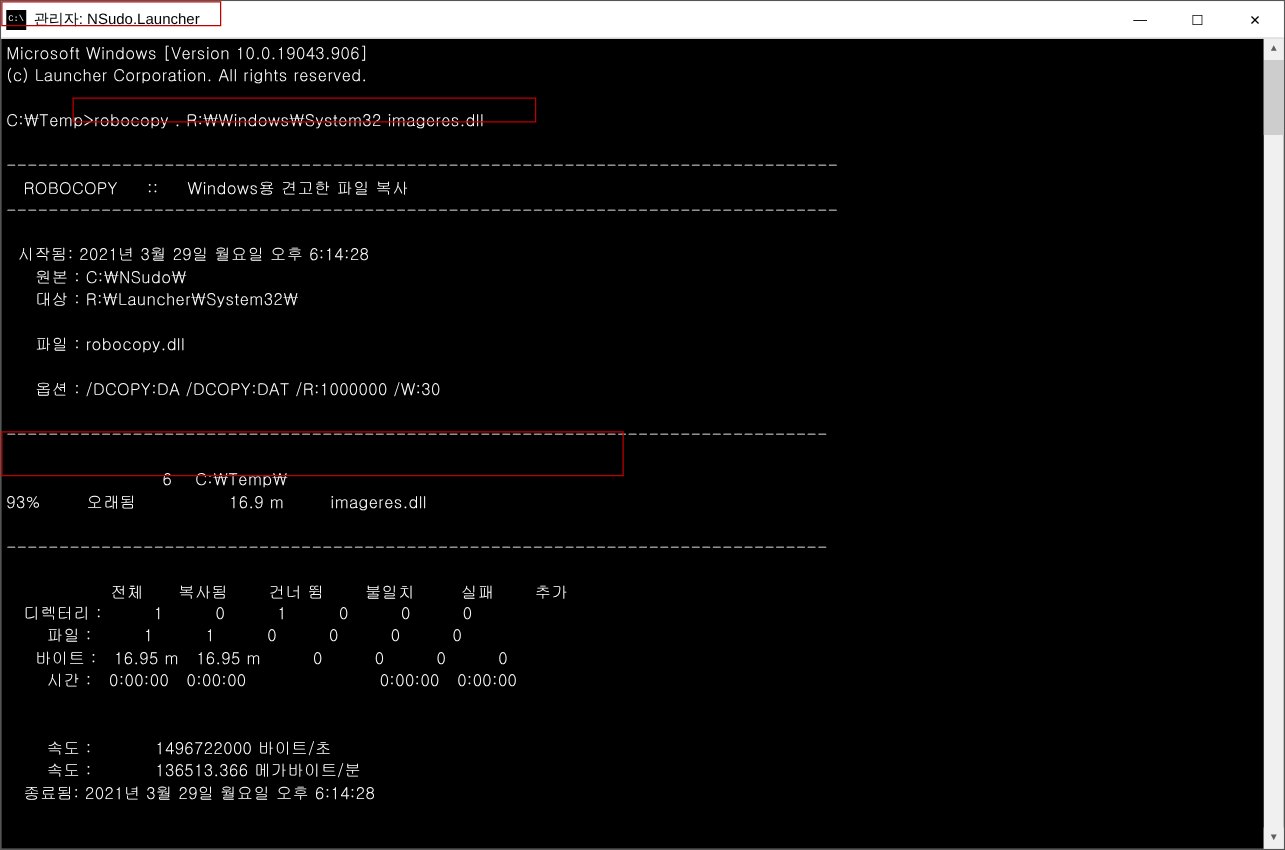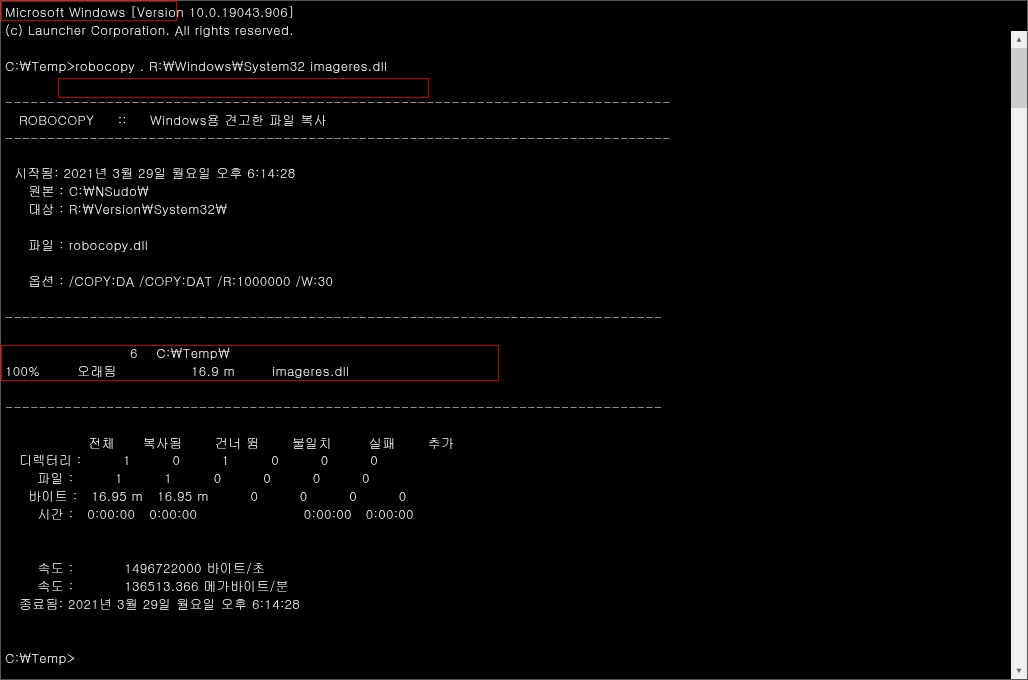--- a/index.html
+++ b/index.html
@@ -131,42 +131,51 @@
       top: 345px;
       left: 1px;
       width: 498px;
       height: 36px;
     }
   </style>
 </head>
 <body>
 
 <div class="window">
+  <div class="titlebar">
+    <span class="titlebar-icon"></span>
+    <span class="titlebar-text">관리자: NSudo.Launcher</span>
+    <div class="window-controls">
+      <div class="win-btn">—</div>
+      <div class="win-btn">☐</div>
+      <div class="win-btn close">✕</div>
+    </div>
+  </div>
 
   <div class="terminal"><span>Microsoft Windows [Version 10.0.19043.906]</span>
 <span>(c) Launcher Corporation. All rights reserved.</span>
 <span></span>
 <span>C:\Temp&gt;robocopy . R:\Windows\System32 imageres.dll</span>
 <span></span>
 <span>-------------------------------------------------------------------------------</span>
 <span>   ROBOCOPY     ::     Windows용 견고한 파일 복사</span>
 <span>-------------------------------------------------------------------------------</span>
 <span></span>
 <span>  시작됨: 2021년 3월 29일 월요일 오후 6:14:28</span>
 <span>     원본 : C:\NSudo\</span>
-<span>     대상 : R:\Version\System32\</span>
+<span>     대상 : R:\Launcher\System32\</span>
 <span></span>
 <span>     파일 : robocopy.dll</span>
 <span></span>
-<span>     옵션 : /COPY:DA /COPY:DAT /R:1000000 /W:30</span>
+<span>     옵션 : /DCOPY:DA /DCOPY:DAT /R:1000000 /W:30</span>
 <span></span>
 <span>------------------------------------------------------------------------------</span>
 <span></span>
 <span>                           6    C:\Temp\</span>
-<span>100%        오래됨                16.9 m        imageres.dll</span>
+<span>93%        오래됨                16.9 m        imageres.dll</span>
 <span></span>
 <span>------------------------------------------------------------------------------</span>
 <span></span>
 <span>                  전체      복사됨       건너 뜀       불일치        실패       추가</span>
 <span>   디렉터리 :         1         0         1         0         0         0</span>
 <span>       파일 :         1         1         0         0         0         0</span>
 <span>     바이트 :   16.95 m   16.95 m         0         0         0         0</span>
 <span>       시간 :   0:00:00   0:00:00                       0:00:00   0:00:00</span>
 <span></span>
 <span></span>

